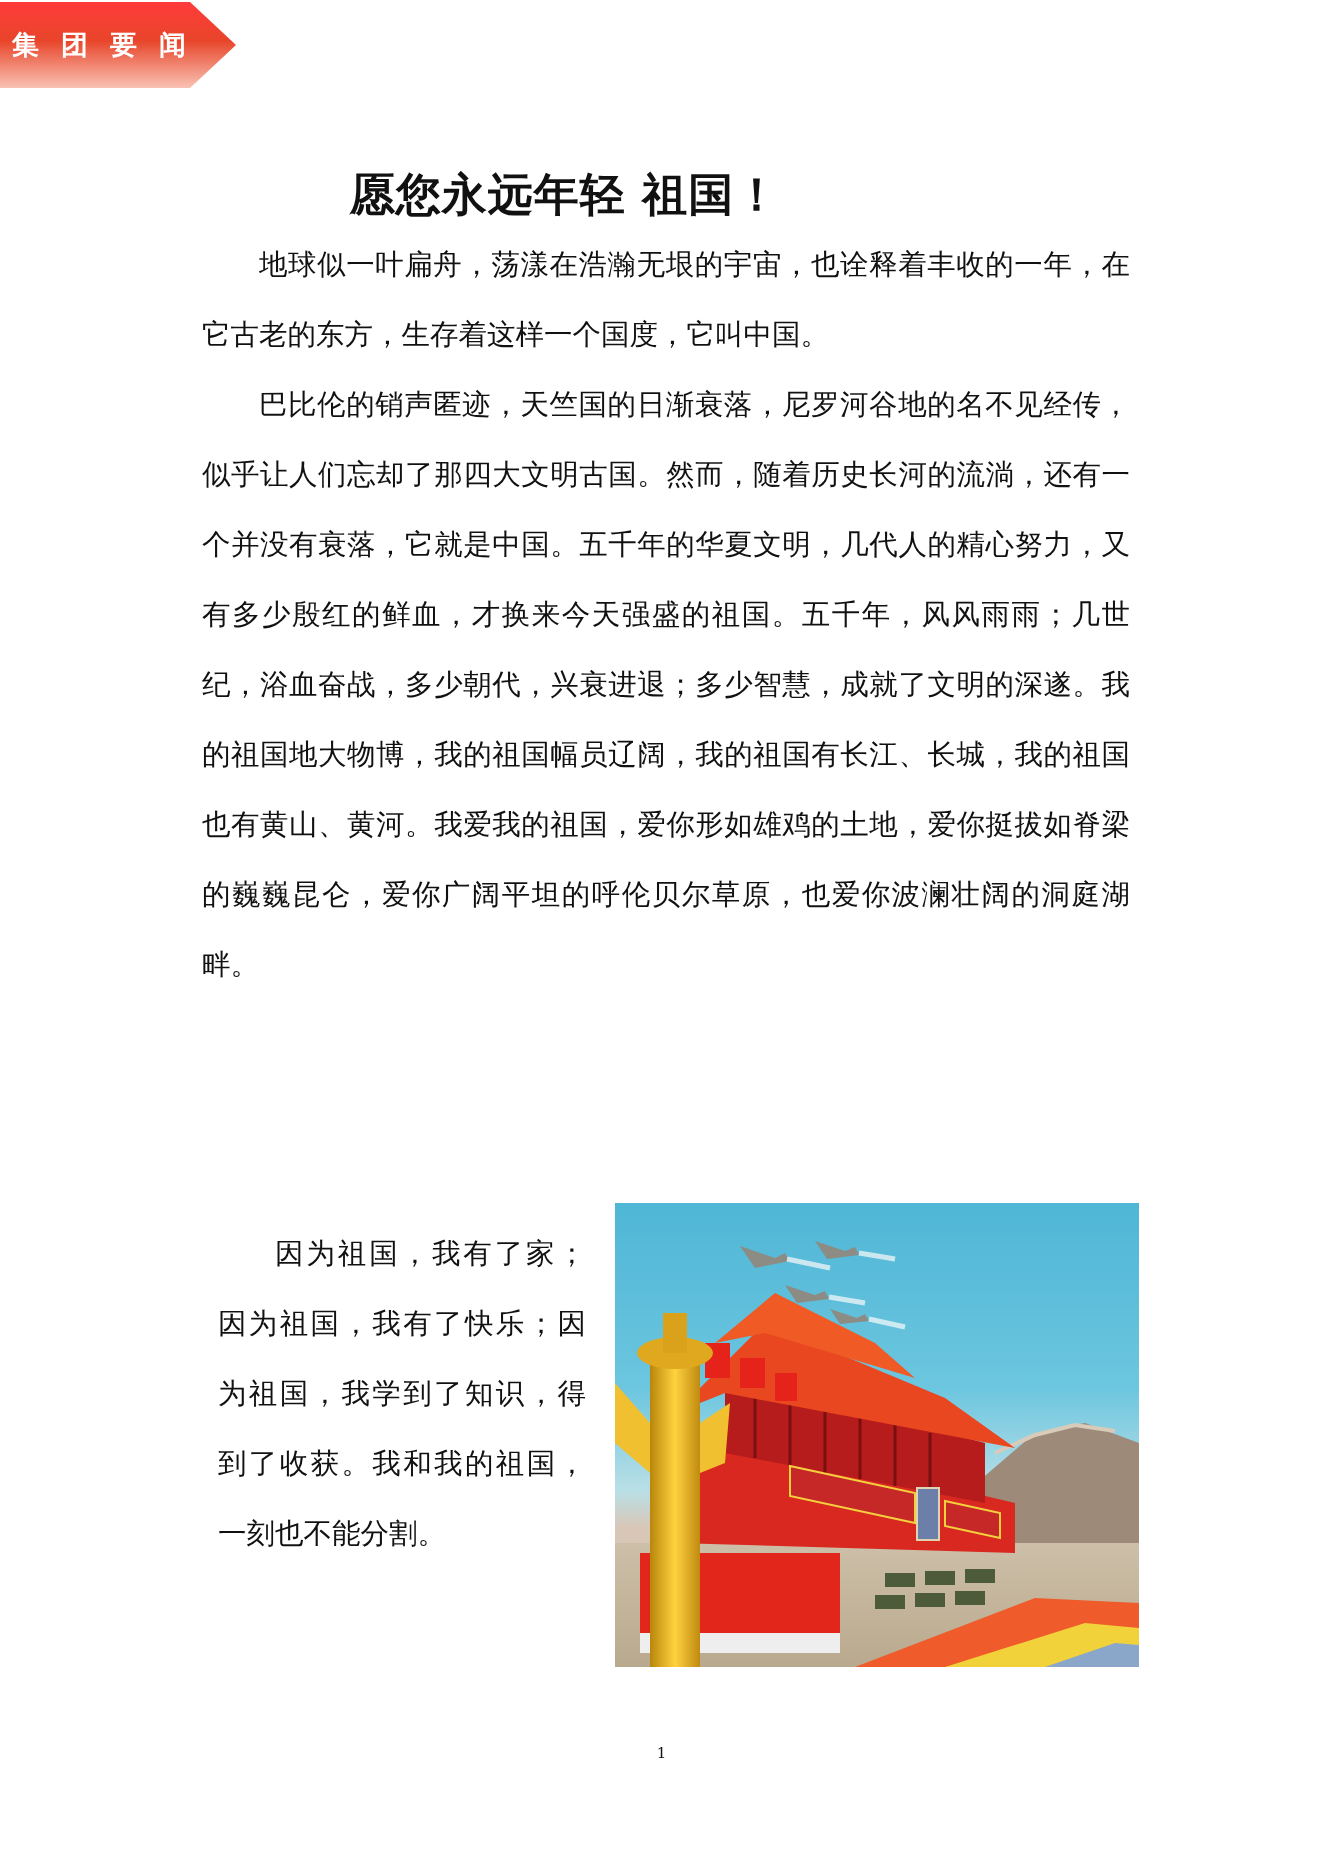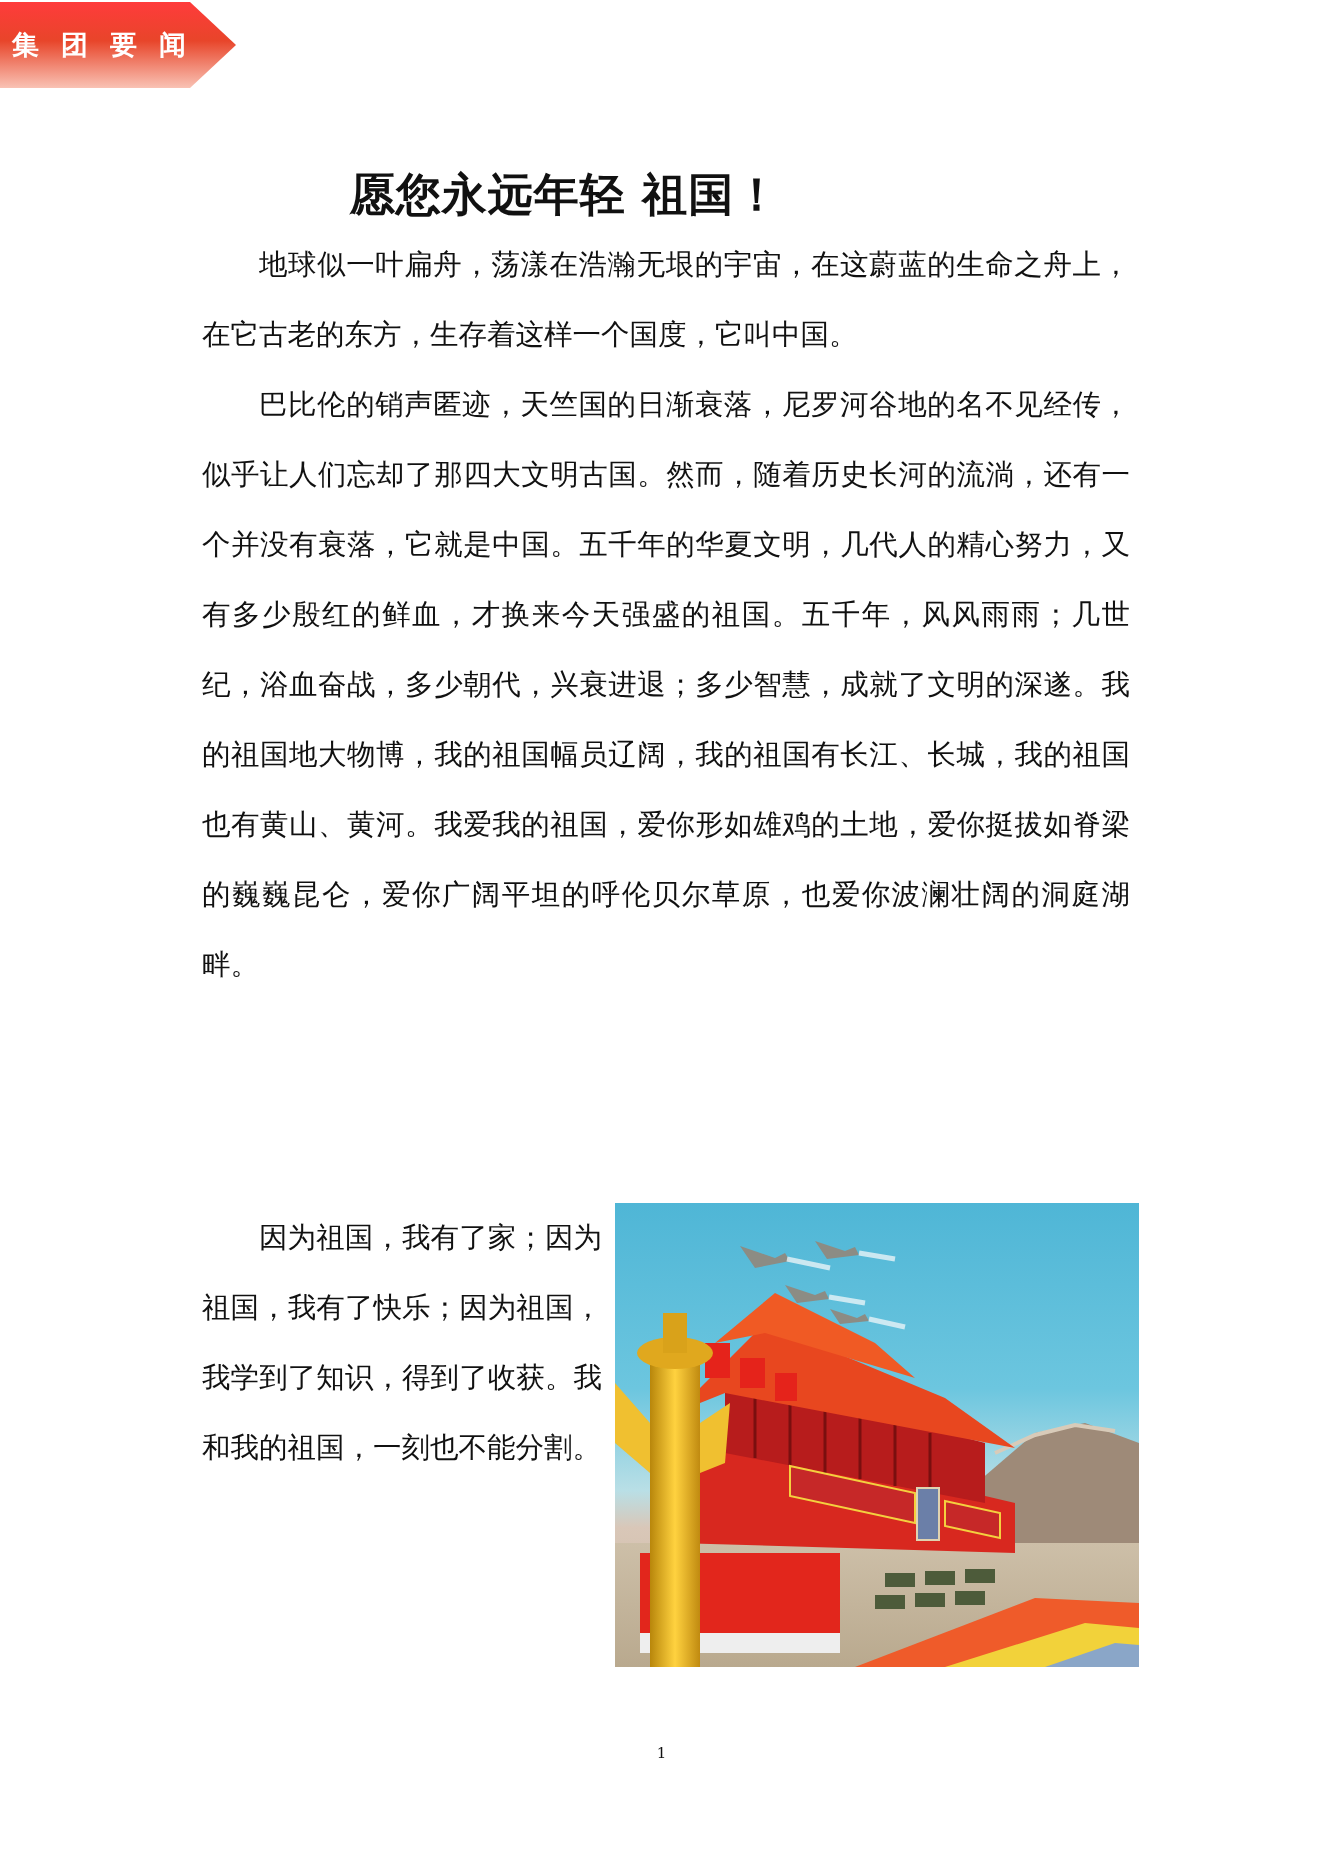--- a/index.html
+++ b/index.html
@@ -15,21 +15,21 @@
   .title { position: absolute; left: 0; width: 1130px; top: 165px; text-align: center;
            font-size: 45px; font-weight: bold; letter-spacing: 1px; margin: 0; }
 
   .body { position: absolute; left: 202px; top: 230px; width: 928px;
           font-size: 28.5px; line-height: 70px; }
   .body p { margin: 0; text-indent: 2em; text-align: justify; text-align-last: left; }
 
   .split { position: absolute; left: 202px; top: 1203px; width: 938px; height: 470px; }
   .split-text { position: absolute; left: 0; top: 0; width: 400px;
                 font-size: 28.5px; line-height: 70px; }
-  .split-text p { margin: 0; text-indent: 2em; text-align: justify; text-align-last: left; }
+  .split-text p { margin: 16px; text-indent: 2em; text-align: justify; text-align-last: left; }
 
   .photo { position: absolute; left: 413px; top: 0; width: 524px; height: 464px; overflow: hidden;
            background: linear-gradient(180deg, #4fb6d6 0%, #6cc6df 40%, #b9dfe6 62%, #d9c7b8 70%, #c9b59c 100%); }
   .photo svg { position: absolute; left: 0; top: 0; }
 
   .page-num { position: absolute; left: 0; width: 1323px; top: 1744px; text-align: center;
               font-size: 15px; font-family: "DejaVu Serif", "Liberation Serif", serif; }
 </style>
 </head>
 <body>
@@ -44,21 +44,21 @@
       </linearGradient>
     </defs>
     <polygon points="0,0 190,0 236,43 190,86 0,86" fill="url(#bg)"></polygon>
   </svg>
   <div class="banner-label">集团要闻</div>
 </div>
 
 <h1 class="title">愿您永远年轻  祖国！</h1>
 
 <div class="body">
-  <p>地球似一叶扁舟，荡漾在浩瀚无垠的宇宙，在这蔚蓝的生命之舟上，在它古老的东方，生存着这样一个国度，它叫中国。</p>
+  <p>地球似一叶扁舟，荡漾在浩瀚无垠的宇宙，也诠释着丰收的一年，在它古老的东方，生存着这样一个国度，它叫中国。</p>
   <p>巴比伦的销声匿迹，天竺国的日渐衰落，尼罗河谷地的名不见经传，似乎让人们忘却了那四大文明古国。然而，随着历史长河的流淌，还有一个并没有衰落，它就是中国。五千年的华夏文明，几代人的精心努力，又有多少殷红的鲜血，才换来今天强盛的祖国。五千年，风风雨雨；几世纪，浴血奋战，多少朝代，兴衰进退；多少智慧，成就了文明的深遂。我的祖国地大物博，我的祖国幅员辽阔，我的祖国有长江、长城，我的祖国也有黄山、黄河。我爱我的祖国，爱你形如雄鸡的土地，爱你挺拔如脊梁的巍巍昆仑，爱你广阔平坦的呼伦贝尔草原，也爱你波澜壮阔的洞庭湖畔。</p>
 </div>
 
 <div class="split">
   <div class="split-text">
     <p>因为祖国，我有了家；因为祖国，我有了快乐；因为祖国，我学到了知识，得到了收获。我和我的祖国，一刻也不能分割。</p>
   </div>
 
   <div class="photo" title="天安门城楼、华表、国庆阅兵方阵、战机编队与长城的拼贴画">
     <svg width="524" height="464" viewBox="0 0 524 464">

